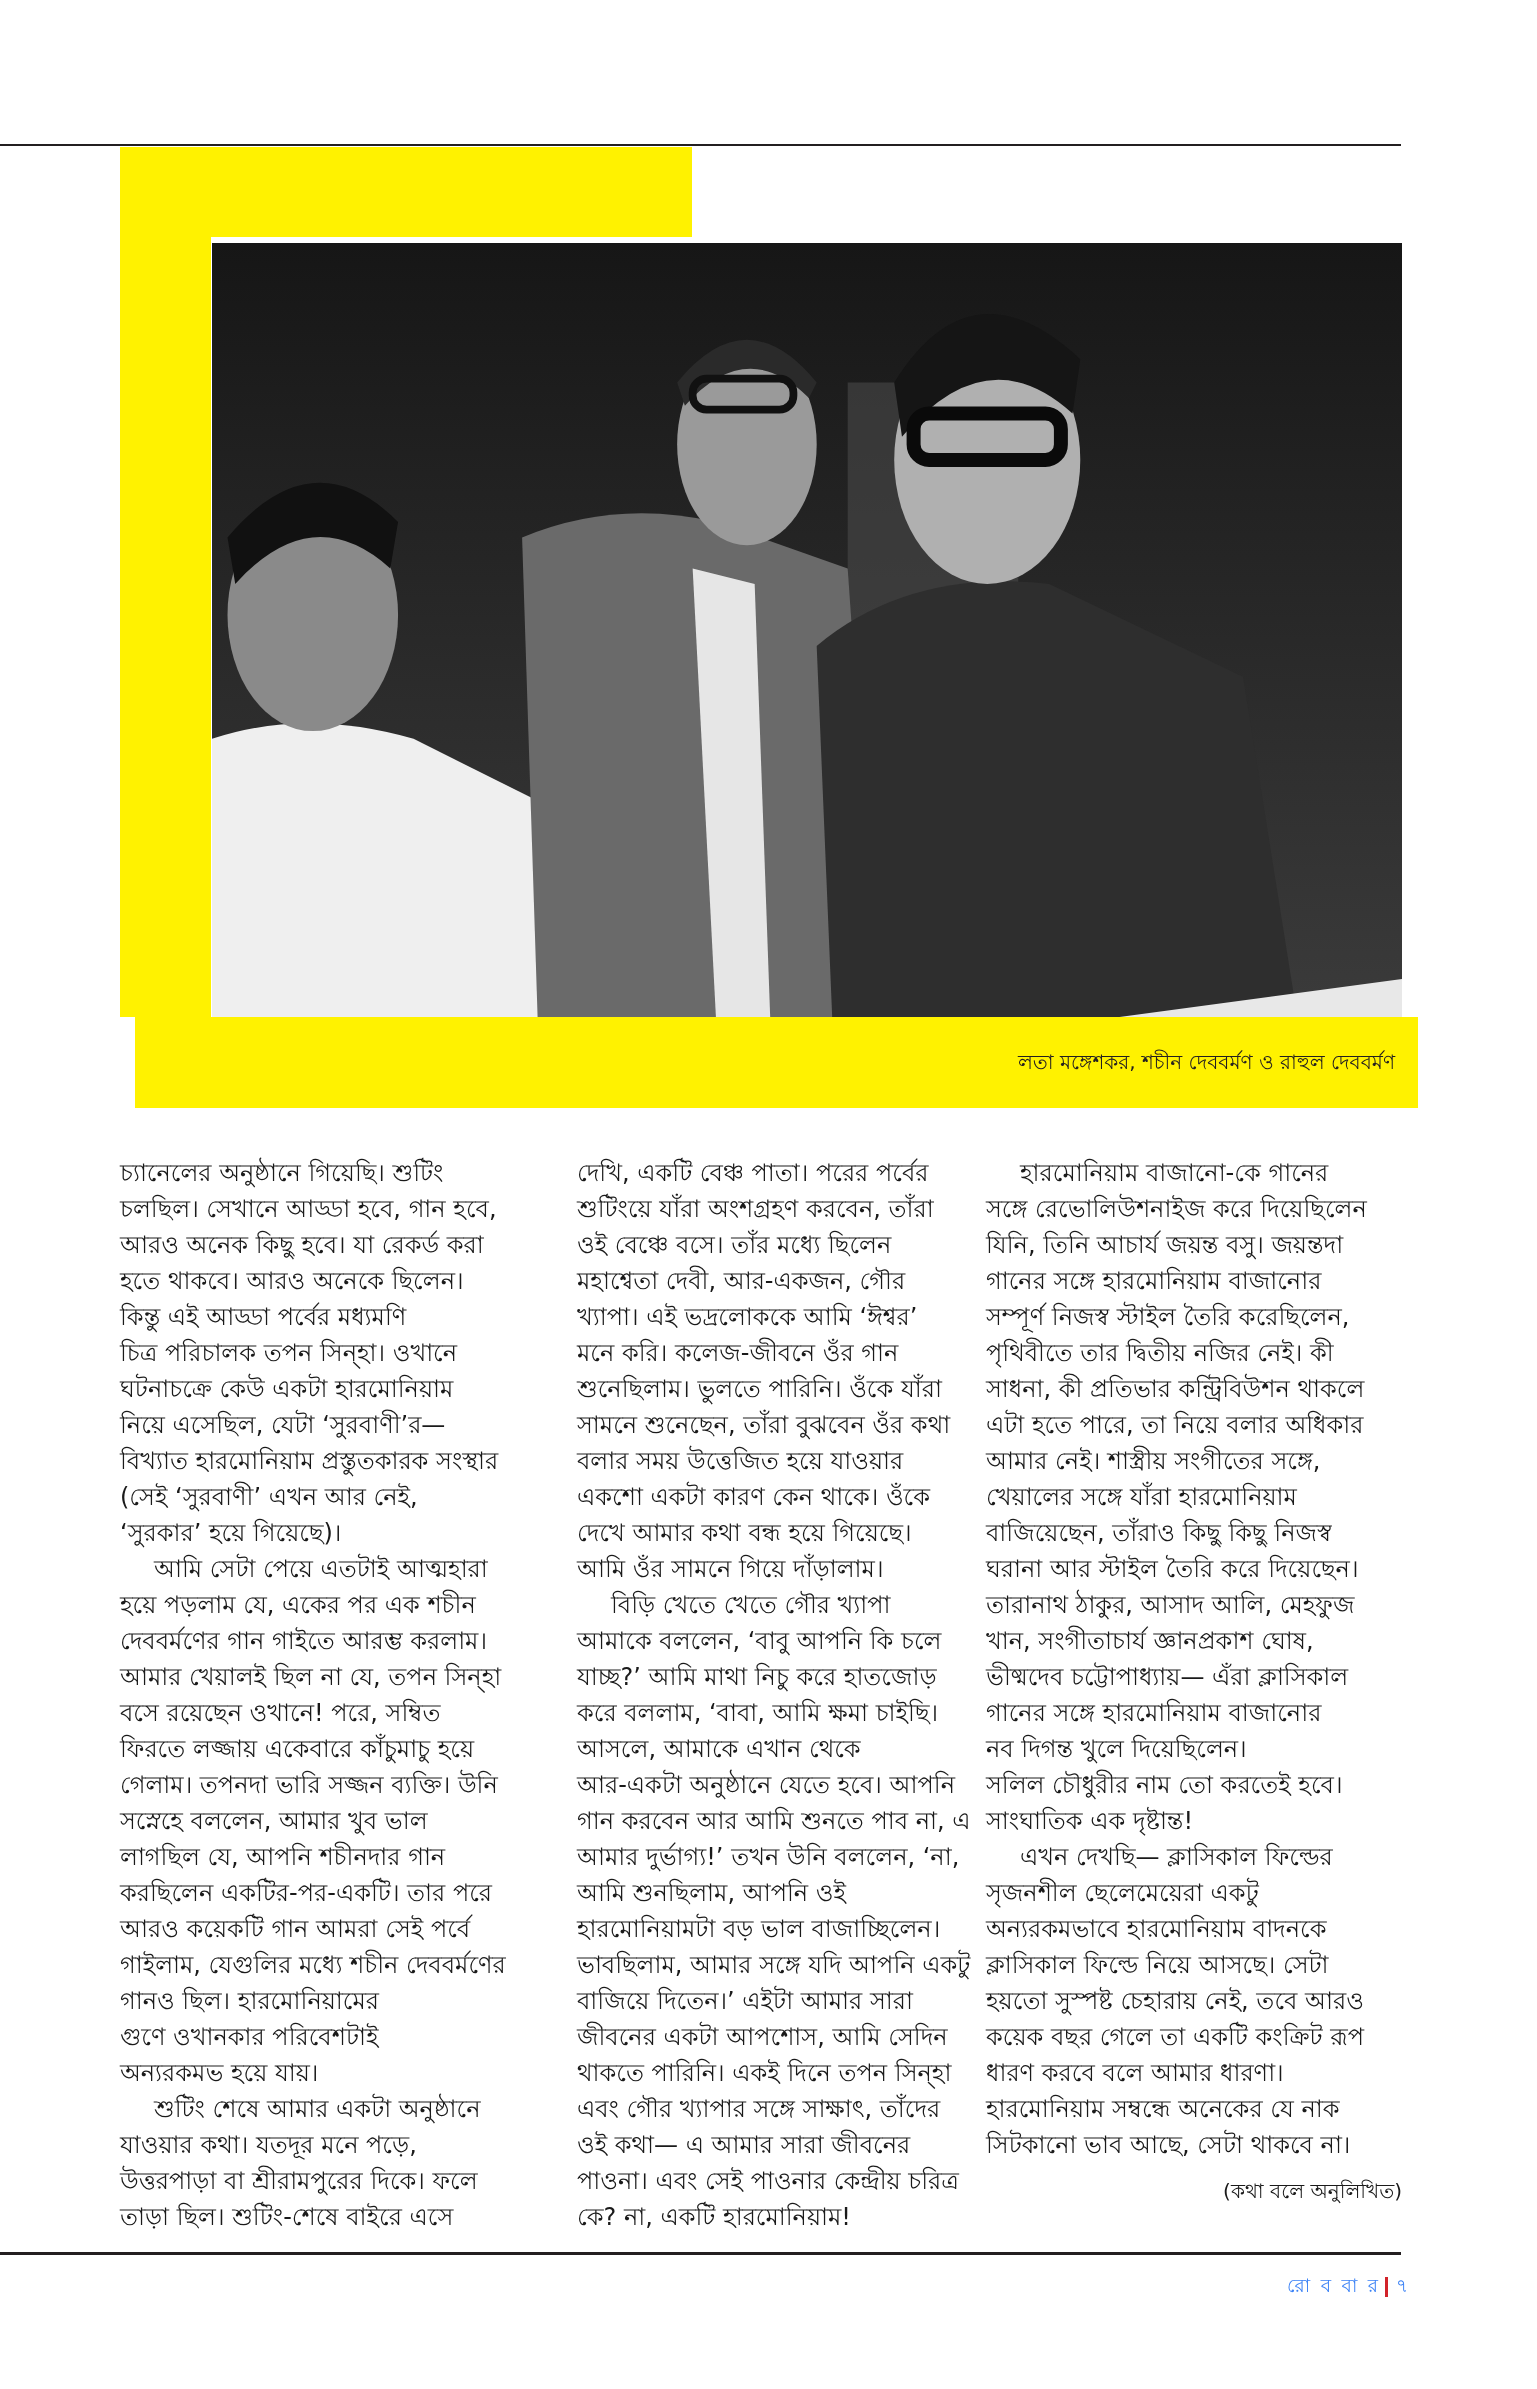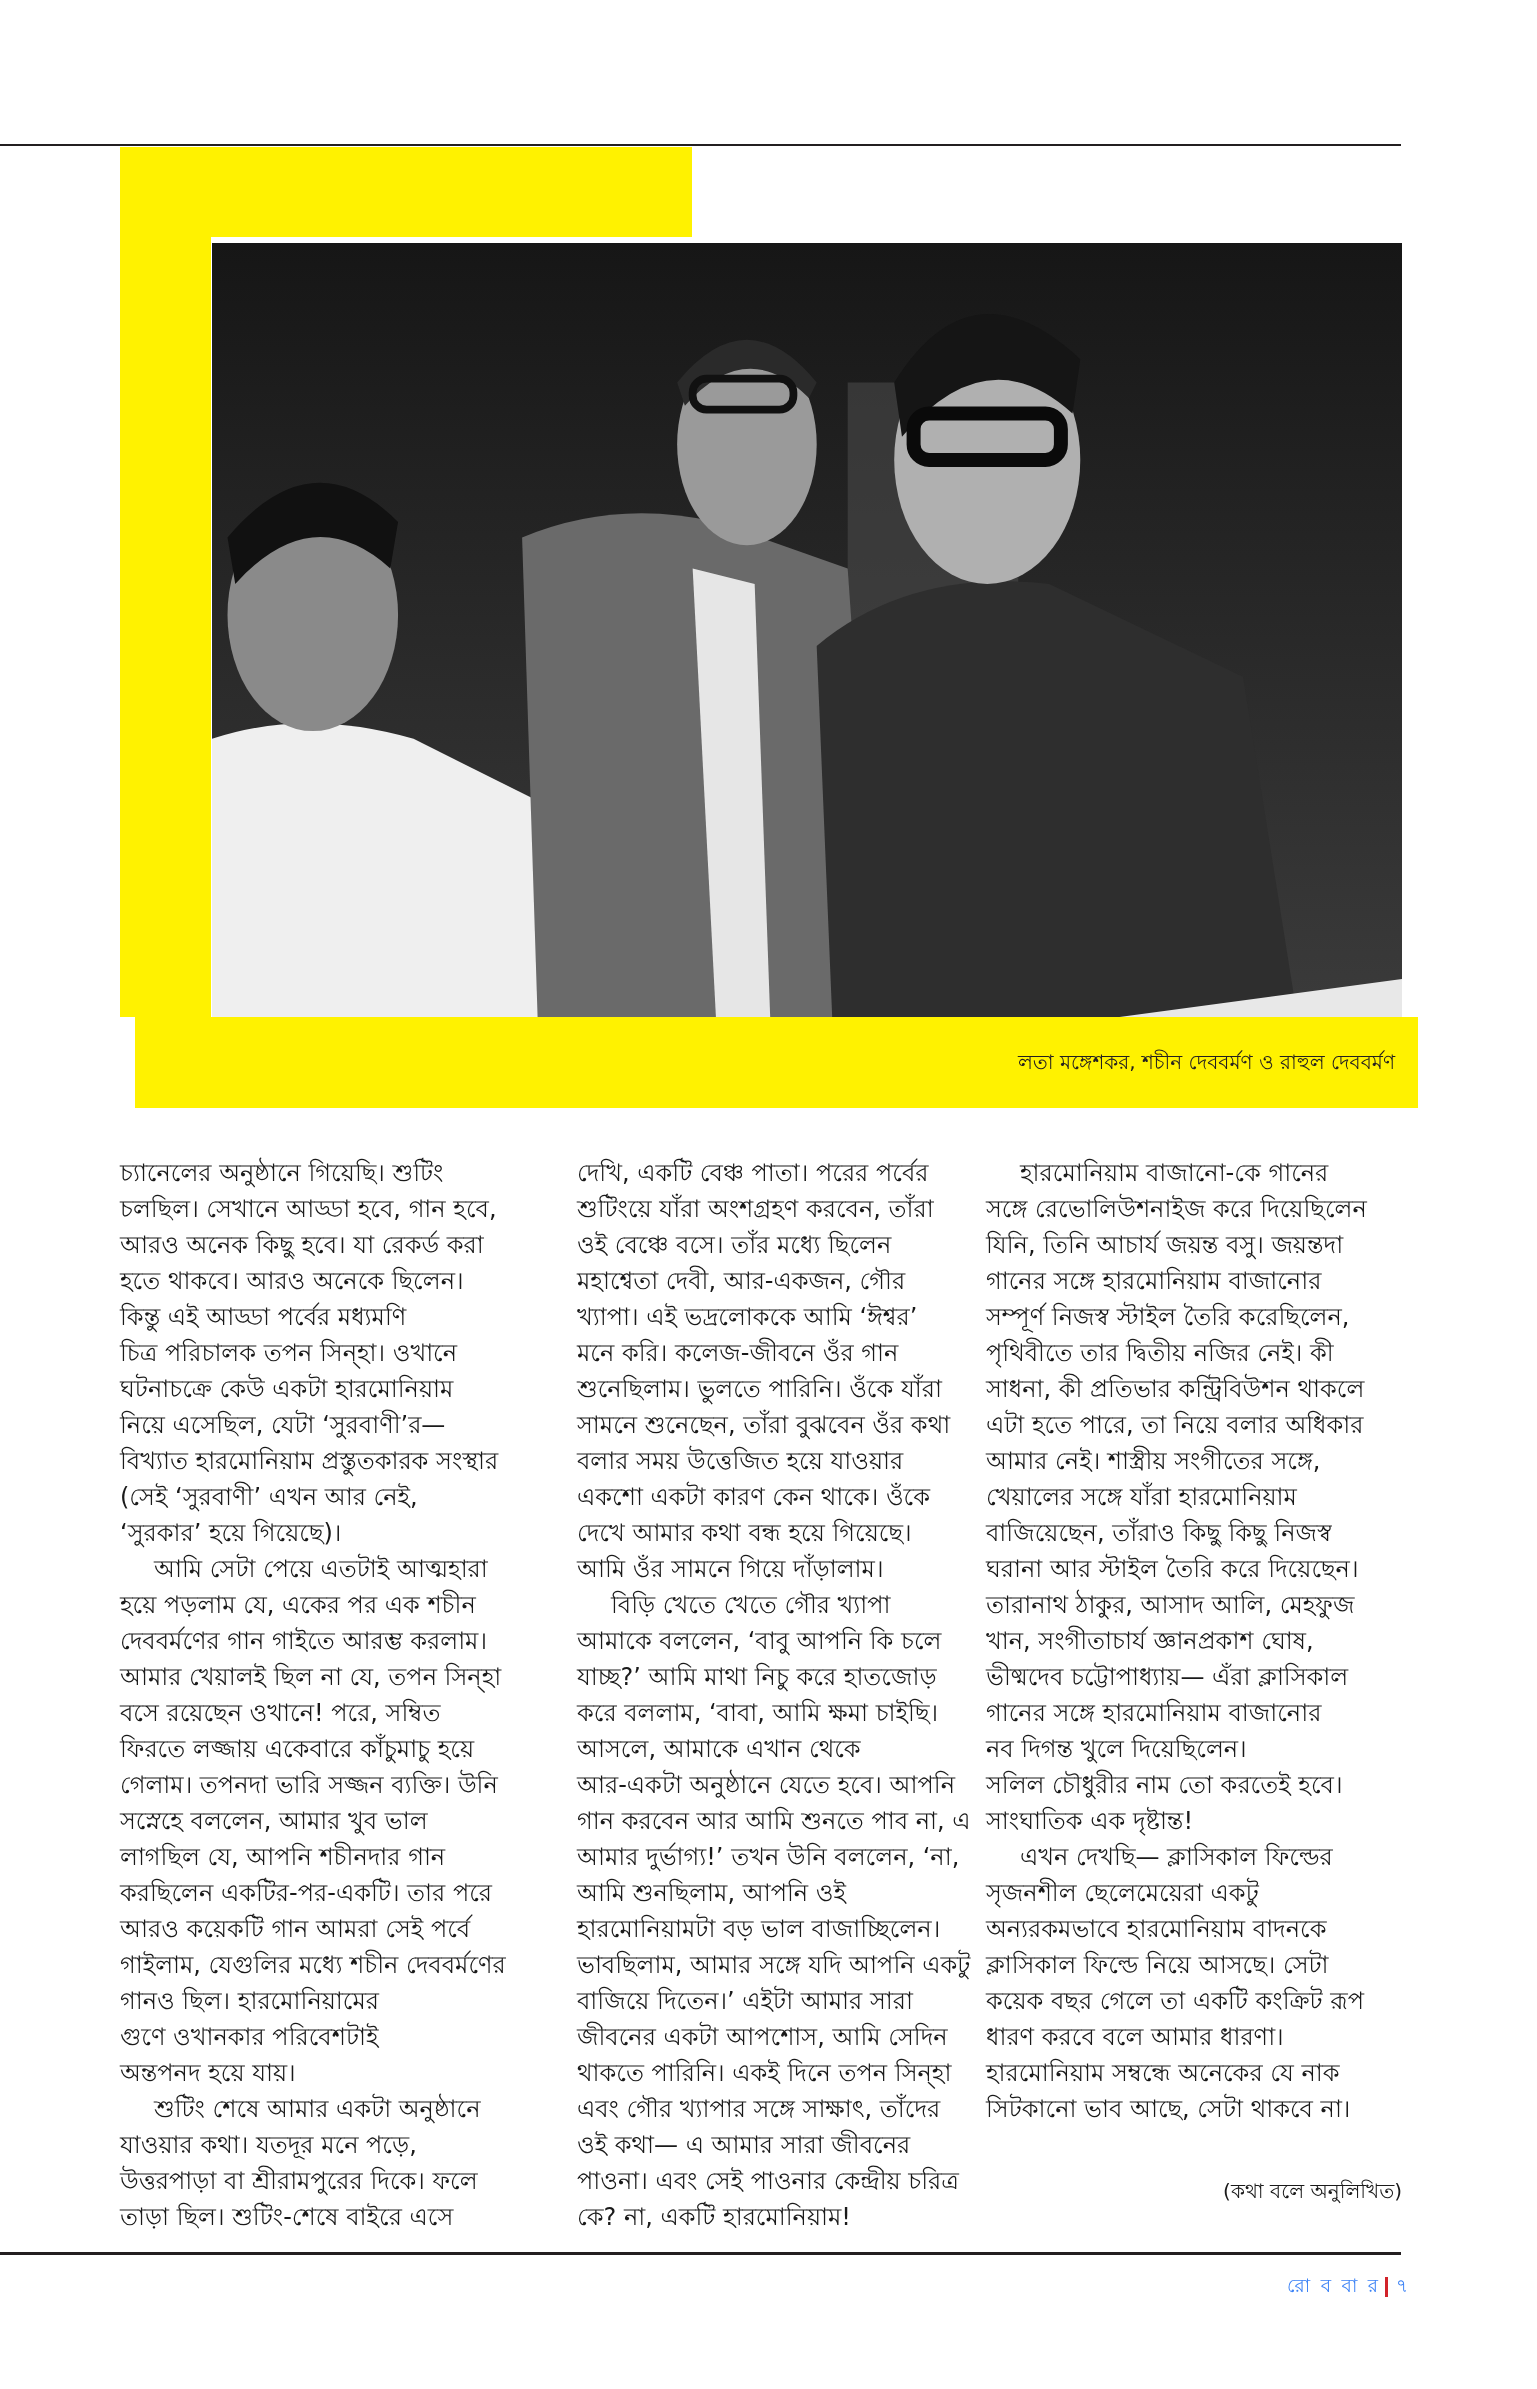--- a/index.html
+++ b/index.html
@@ -89,21 +89,21 @@
     <span class="line">বসে রয়েছেন ওখানে! পরে, সম্বিত</span>
     <span class="line">ফিরতে লজ্জায় একেবারে কাঁচুমাচু হয়ে</span>
     <span class="line">গেলাম। তপনদা ভারি সজ্জন ব্যক্তি। উনি</span>
     <span class="line">সস্নেহে বললেন, আমার খুব ভাল</span>
     <span class="line">লাগছিল যে, আপনি শচীনদার গান</span>
     <span class="line">করছিলেন একটির-পর-একটি। তার পরে</span>
     <span class="line">আরও কয়েকটি গান আমরা সেই পর্বে</span>
     <span class="line">গাইলাম, যেগুলির মধ্যে শচীন দেববর্মণের</span>
     <span class="line">গানও ছিল। হারমোনিয়ামের</span>
     <span class="line">গুণে ওখানকার পরিবেশটাই</span>
-    <span class="line">অন্তপনদ হয়ে যায়।</span>
+    <span class="line">অন্যরকমভ হয়ে যায়।</span>
     <span class="line indent">শুটিং শেষে আমার একটা অনুষ্ঠানে</span>
     <span class="line">যাওয়ার কথা। যতদূর মনে পড়ে,</span>
     <span class="line">উত্তরপাড়া বা শ্রীরামপুরের দিকে। ফলে</span>
     <span class="line">তাড়া ছিল। শুটিং-শেষে বাইরে এসে</span>
   </div>
 <div class="col col2">
     <span class="line">দেখি, একটি বেঞ্চ পাতা। পরের পর্বের</span>
     <span class="line">শুটিংয়ে যাঁরা অংশগ্রহণ করবেন, তাঁরা</span>
     <span class="line">ওই বেঞ্চে বসে। তাঁর মধ্যে ছিলেন</span>
     <span class="line">মহাশ্বেতা দেবী, আর-একজন, গৌর</span>
@@ -151,20 +151,21 @@
     <span class="line">খান, সংগীতাচার্য জ্ঞানপ্রকাশ ঘোষ,</span>
     <span class="line">ভীষ্মদেব চট্টোপাধ্যায়— এঁরা ক্লাসিকাল</span>
     <span class="line">গানের সঙ্গে হারমোনিয়াম বাজানোর</span>
     <span class="line">নব দিগন্ত খুলে দিয়েছিলেন।</span>
     <span class="line">সলিল চৌধুরীর নাম তো করতেই হবে।</span>
     <span class="line">সাংঘাতিক এক দৃষ্টান্ত!</span>
     <span class="line indent">এখন দেখছি— ক্লাসিকাল ফিল্ডের</span>
     <span class="line">সৃজনশীল ছেলেমেয়েরা একটু</span>
     <span class="line">অন্যরকমভাবে হারমোনিয়াম বাদনকে</span>
     <span class="line">ক্লাসিকাল ফিল্ডে নিয়ে আসছে। সেটা</span>
+    <span class="line">হয়তো সুস্পষ্ট চেহারায় নেই, তবে আরও</span>
     <span class="line">কয়েক বছর গেলে তা একটি কংক্রিট রূপ</span>
     <span class="line">ধারণ করবে বলে আমার ধারণা।</span>
     <span class="line">হারমোনিয়াম সম্বন্ধে অনেকের যে নাক</span>
     <span class="line">সিটকানো ভাব আছে, সেটা থাকবে না।</span>
   </div>
 
 <div class="sign">(কথা বলে অনুলিখিত)</div>
 
 <div class="rule-bottom"></div>
 

